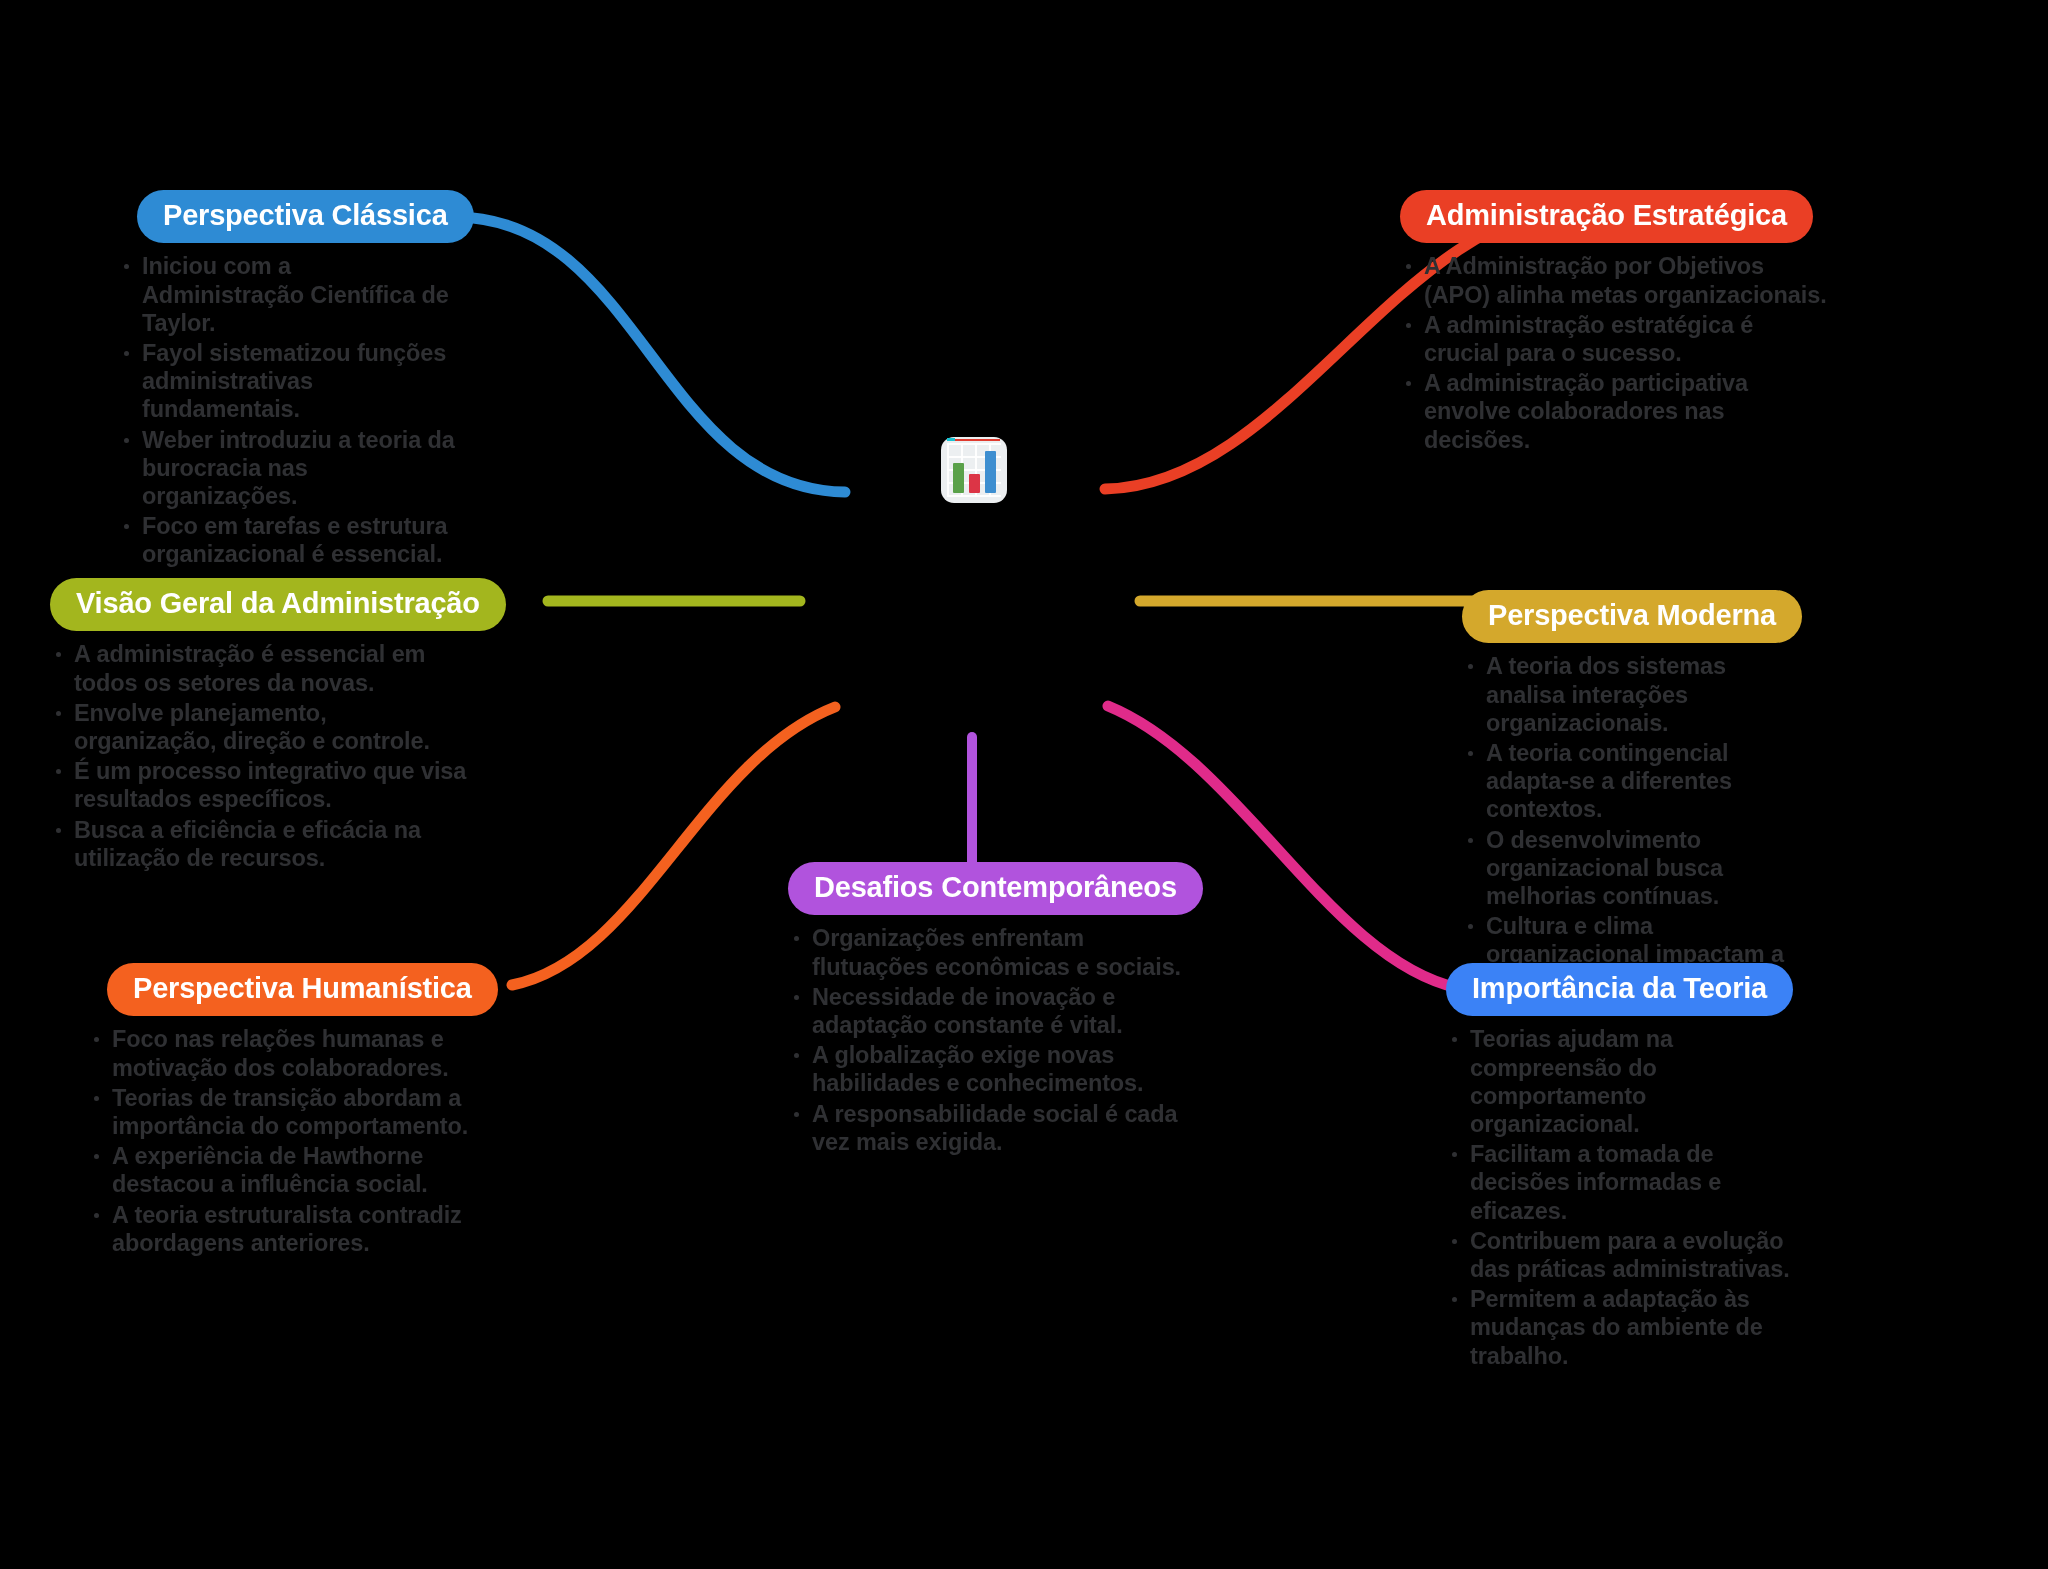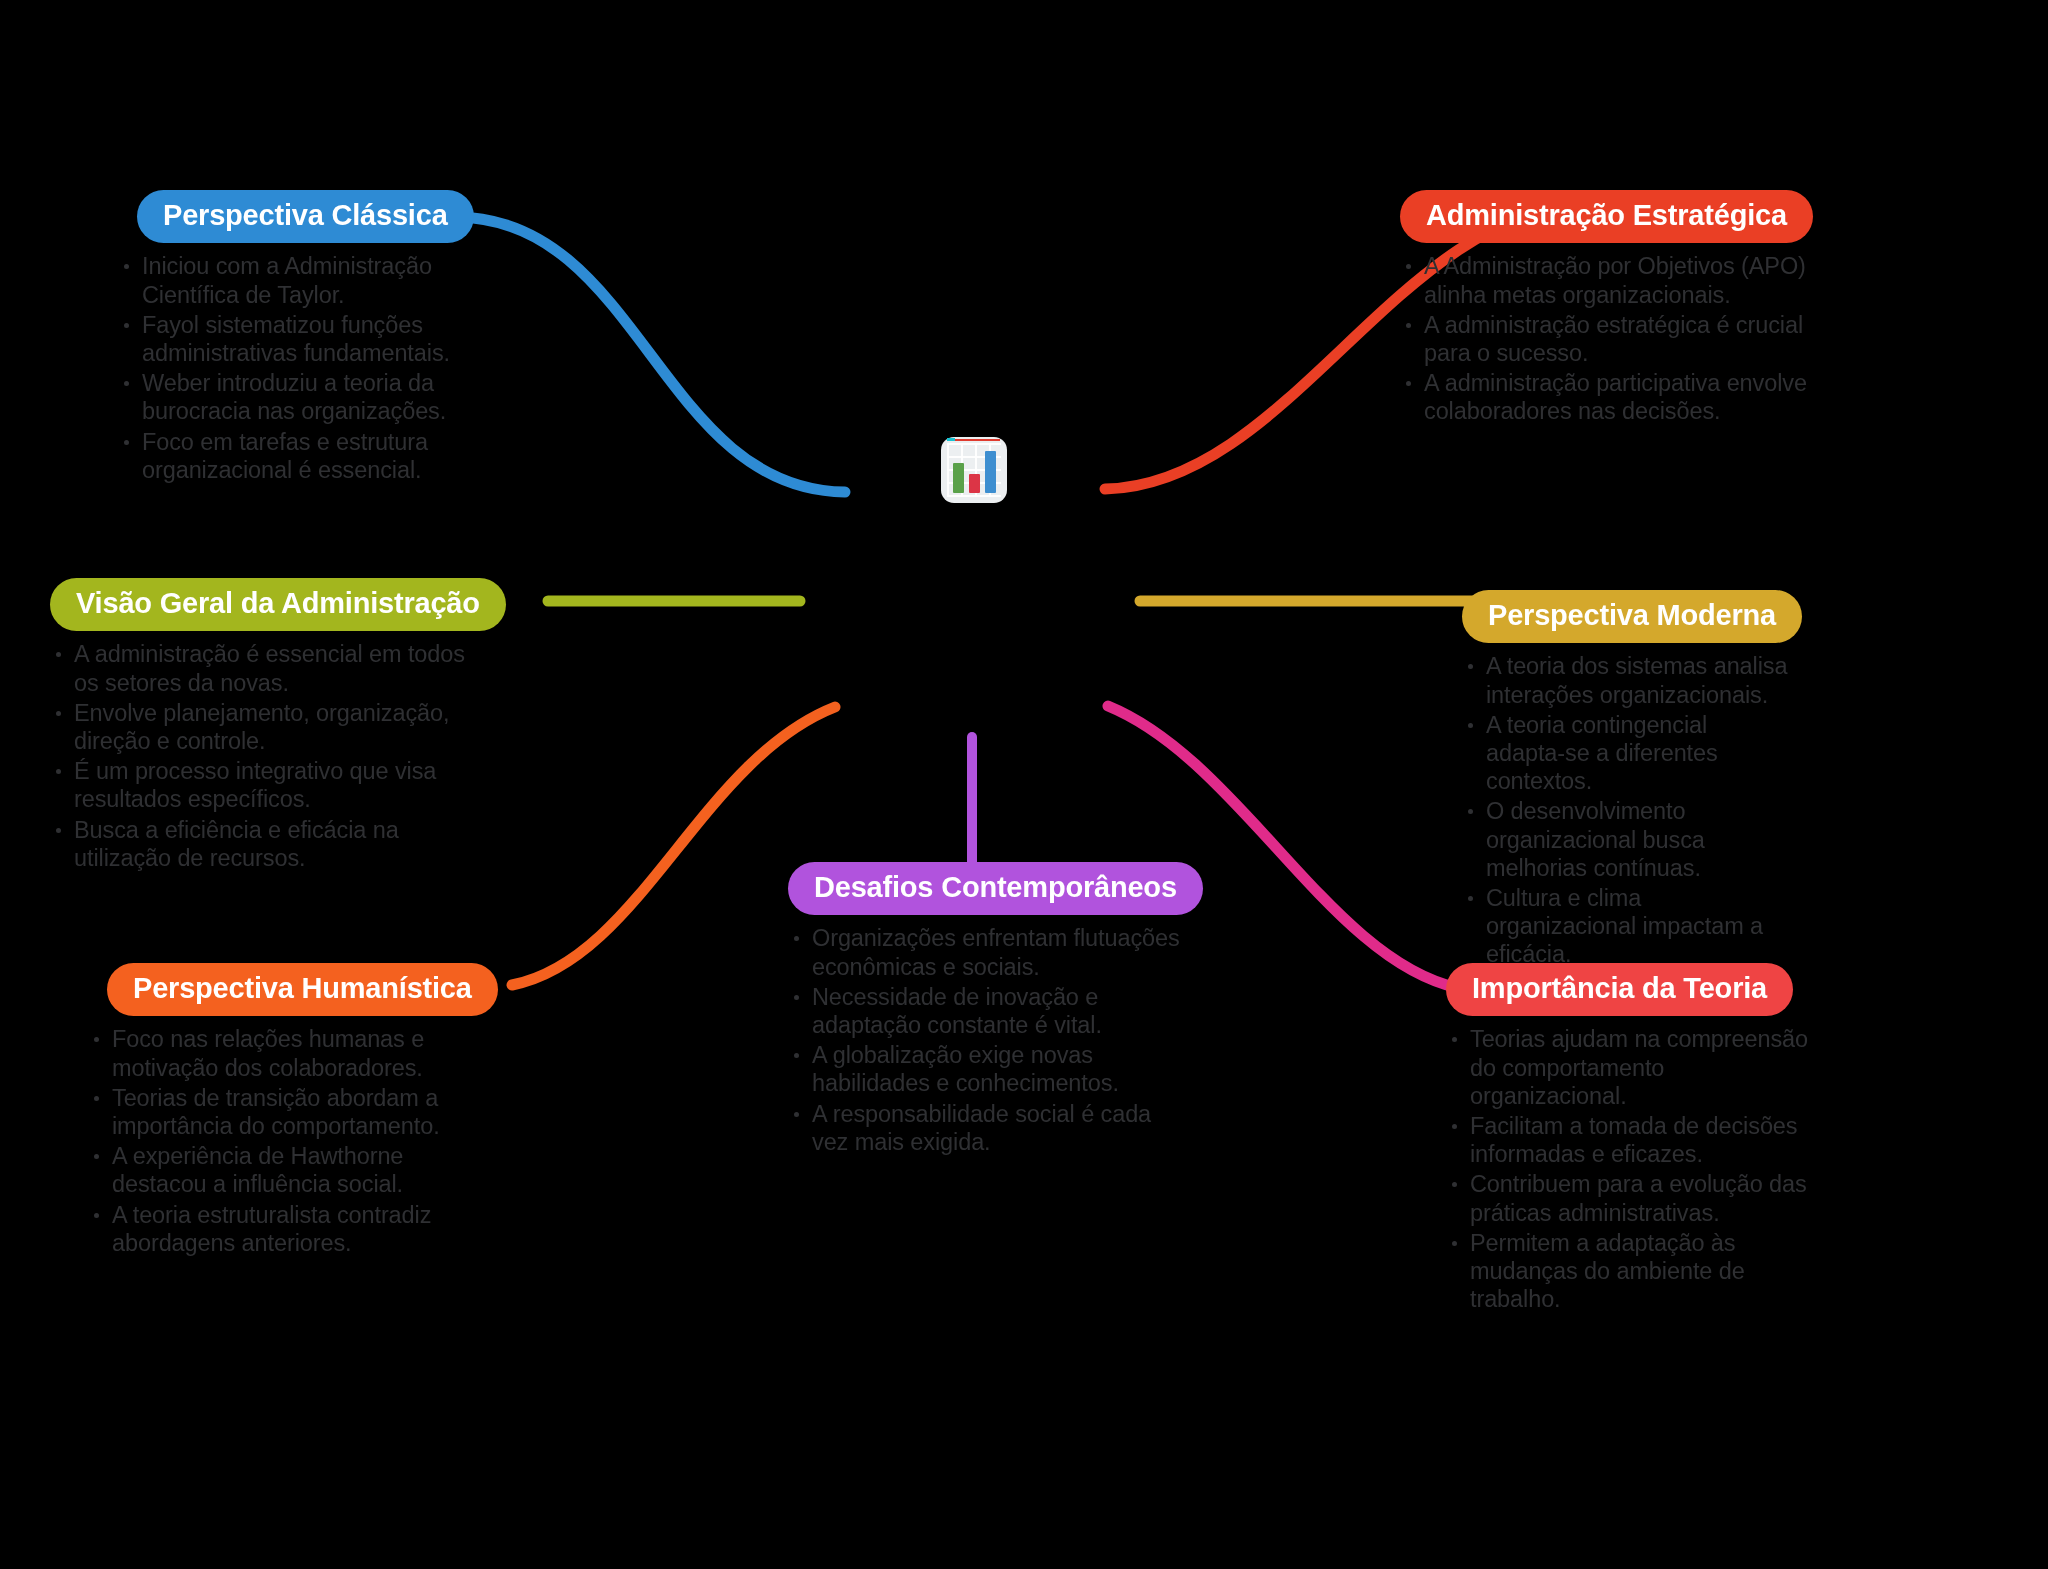--- a/index.html
+++ b/index.html
@@ -41,21 +41,21 @@
     list-style: none;
     margin: 9px 0 0 0;
     padding: 0;
   }
   .bullets li {
     position: relative;
     padding-left: 24px;
     margin-bottom: 2px;
     color: #2f3033;
     font-size: 23.5px;
-    font-weight: normal;
+    font-weight: bold;
     line-height: 1.20;
     letter-spacing: -0.1px;
   }
   .bullets li::before {
     content: "";
     position: absolute;
     left: 6px;
     top: 12px;
     width: 5px;
     height: 5px;
@@ -192,21 +192,21 @@
     <div class="pill" style="background:#b153dd;">Desafios Contemporâneos</div>
     <ul class="bullets">
       <li>Organizações enfrentam flutuações econômicas e sociais.</li>
       <li>Necessidade de inovação e adaptação constante é vital.</li>
       <li>A globalização exige novas habilidades e conhecimentos.</li>
       <li>A responsabilidade social é cada vez mais exigida.</li>
     </ul>
   </div>
 
   <div class="node" style="left:1446px; top:963px; width:370px;">
-    <div class="pill" style="background:#ef4444;">Importância da Teoria</div>
+    <div class="pill" style="background:#3b82f6;">Importância da Teoria</div>
     <ul class="bullets">
       <li>Teorias ajudam na compreensão do comportamento organizacional.</li>
       <li>Facilitam a tomada de decisões informadas e eficazes.</li>
       <li>Contribuem para a evolução das práticas administrativas.</li>
       <li>Permitem a adaptação às mudanças do ambiente de trabalho.</li>
     </ul>
   </div>
 
 </div>
 

